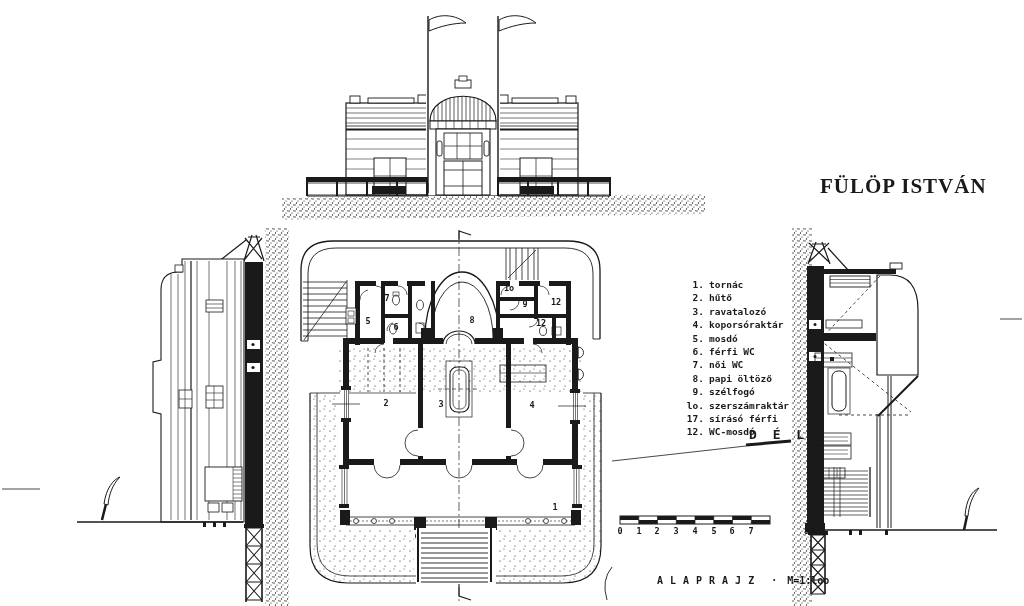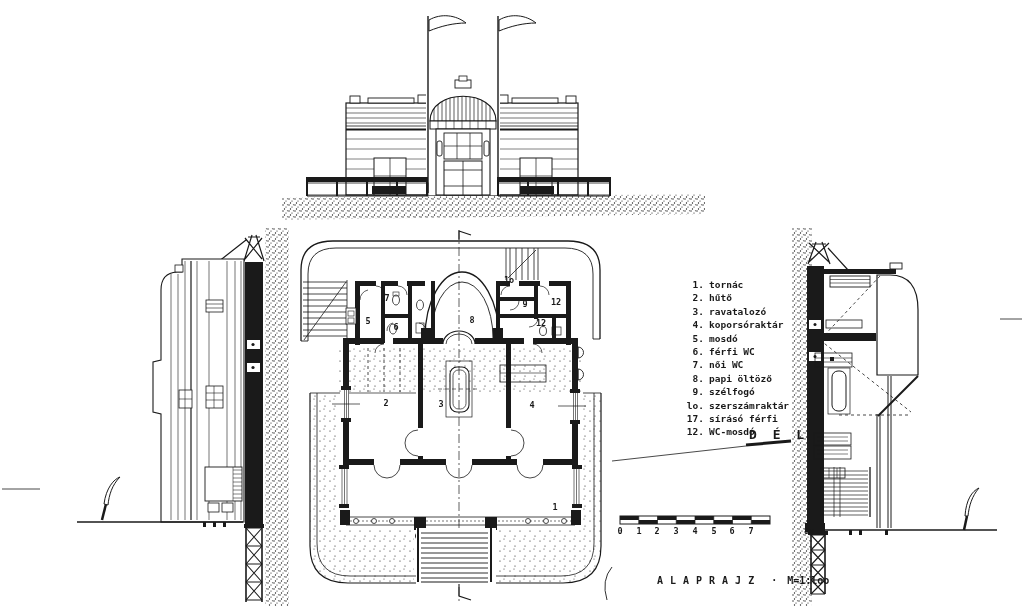--- a/index.html
+++ b/index.html
@@ -354,20 +354,21 @@
     <rect x="732.5" y="516" width="18.75" height="4" class="f"></rect>
     <rect x="638.75" y="520" width="18.75" height="4" class="f"></rect>
     <rect x="676.25" y="520" width="18.75" height="4" class="f"></rect>
     <rect x="713.75" y="520" width="18.75" height="4" class="f"></rect>
     <rect x="751.25" y="520" width="18.75" height="4" class="f"></rect>
     <path class="s" stroke-width="0.7" d="M638.75,516V524 M657.5,516V524 M676.25,516V524 M695,516V524 M713.75,516V524 M732.5,516V524 M751.25,516V524"></path>
   </g>
 </g>
 </svg>
 
+<div id="title" class="txt">FÜLÖP ISTVÁN</div>
 
 <div id="legend" class="txt">
   <div class="lrow">
         <span class="lnum">1.</span>
         <span>tornác</span>
       </div>
   <div class="lrow">
         <span class="lnum">2.</span>
         <span>hűtő</span>
       </div>
@@ -415,21 +416,21 @@
 
 <span class="txt rn" style="left:555px;top:507px">1</span>
 <span class="txt rn" style="left:386px;top:403px">2</span>
 <span class="txt rn" style="left:441px;top:404px">3</span>
 <span class="txt rn" style="left:532px;top:405px">4</span>
 <span class="txt rn" style="left:368px;top:321px">5</span>
 <span class="txt rn" style="left:396px;top:327px">6</span>
 <span class="txt rn" style="left:387px;top:298px">7</span>
 <span class="txt rn" style="left:472px;top:320px">8</span>
 <span class="txt rn" style="left:525px;top:304px">9</span>
-<span class="txt rn" style="left:509px;top:280px">1o</span>
+<span class="txt rn" style="left:509px;top:288px">1o</span>
 <span class="txt rn" style="left:556px;top:302px">12</span>
 <span class="txt rn" style="left:541px;top:323px">12</span>
 
 <div id="south" class="txt">D É L</div>
 
 <div>
   <span class="txt st" style="left:613px">0</span>
   <span class="txt st" style="left:632px">1</span>
   <span class="txt st" style="left:650px">2</span>
   <span class="txt st" style="left:669px">3</span>

